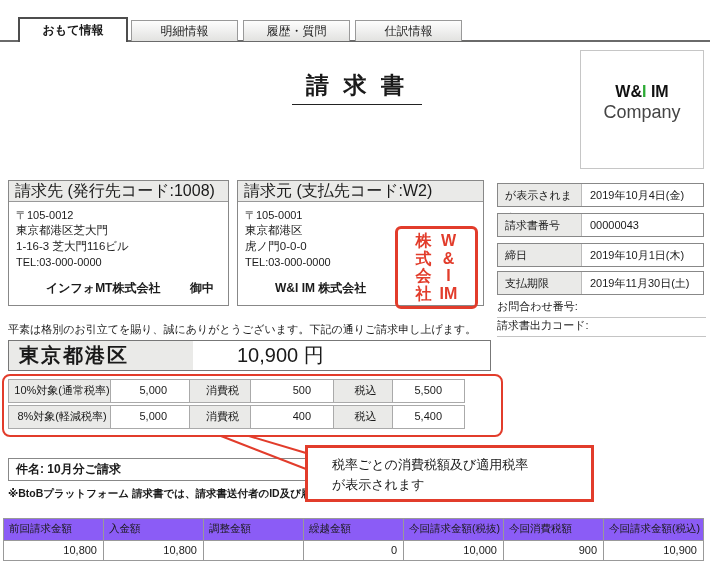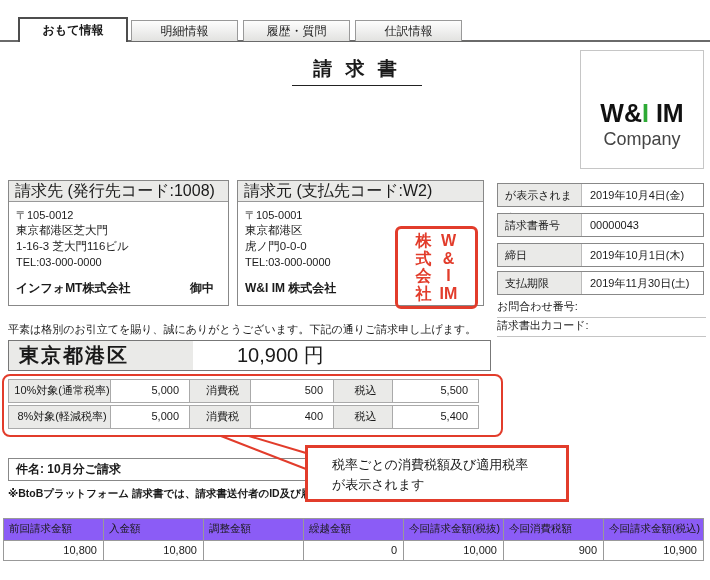--- a/index.html
+++ b/index.html
@@ -14,34 +14,34 @@
   .tab.active {
     left:18px; top:17px; width:110px; height:25px; background:#fff;
     border:2px solid #4d4d4d; border-bottom:none; font-weight:bold; z-index:3;
   }
   .tab.inactive {
     top:20px; width:107px; height:21px; color:#222;
     background:linear-gradient(#fdfdfd,#e2e2e0); border:1px solid #999; border-bottom:none; z-index:2;
   }
   #tab2 { left:131px; } #tab3 { left:243px; } #tab4 { left:355px; }
   
-  .title { position:absolute; left:292px; top:56px; width:130px; text-align:center;
-    font-size:19px; font-weight:bold; letter-spacing:4px; padding-bottom:3px; border-bottom:1px solid #222; }
+  .title { position:absolute; left:292px; top:70px; width:130px; text-align:center;
+    font-size:23px; font-weight:bold; letter-spacing:4px; padding-bottom:3px; border-bottom:1px solid #222; }
   .logo { position:absolute; left:580px; top:50px; width:124px; height:119px; border:1px solid #c6c6c6; text-align:center; }
-  .logo-brand { margin-top:48px; font-size:25px; font-weight:bold; color:#111; }
+  .logo-brand { margin-top:32px; font-size:16px; font-weight:bold; color:#111; }
   .logo-brand .green { color:var(--logo-green,#2daa35); }
   .logo-sub { font-size:18px; color:#444; margin-top:1px; }
   
   .party { position:absolute; top:180px; border:1px solid #888; background:#fff; }
   #party-to { left:8px; width:221px; height:126px; }
   #party-from { left:237px; width:247px; height:126px; }
   .party-header { height:21px; background:#eaeae8; border-bottom:1px solid #999; font-size:16px; line-height:20px; padding-left:6px; }
   .party-body { position:relative; padding:6px 6px 0 7px; font-size:11px; line-height:1.38; }
   .addr { font-size:11.5px; }
-  .company-line { display:flex; justify-content:space-between; margin-top:10px; font-weight:bold; font-size:12px; padding-right:8px; }
+  .company-line { display:flex; justify-content:space-between; margin-top:10px; font-weight:bold; font-size:12px; padding-right:8px;margin-left:30px; }
   .stamp { position:absolute; right:5px; top:24px; width:83px; height:83px; border:3px solid var(--accent-red,#e23c2b);
     border-radius:6px; color:var(--accent-red,#e23c2b); display:flex; justify-content:center; gap:8px; padding:4px 2px; }
   .stamp-col { display:flex; flex-direction:column; justify-content:space-between; align-items:center;
     font-weight:bold; font-size:16px; line-height:1; }
   
   .info-row { position:absolute; left:497px; width:207px; height:24px; border:1px solid #888; display:flex; background:#fff; }
   .info-label { width:84px; background:#eaeae8; border-right:1px solid #bbb; font-size:11px; line-height:22px; padding-left:7px; }
   .info-value { flex:1; font-size:11px; line-height:22px; padding-left:8px; }
   .thin-field { position:absolute; left:497px; width:209px; font-size:11px; padding-bottom:3px; border-bottom:1px solid #c4c4c4; }
   
@@ -51,30 +51,30 @@
   .total-amount { font-size:20px; line-height:28px; padding-left:44px; }
   
   .red-rect { position:absolute; left:2px; top:374px; width:501px; height:63px;
     border:2px solid var(--accent-red,#e23c2b); border-radius:8px; z-index:2; pointer-events:none; }
   .tax-table { position:absolute; left:8px; top:379px; width:483px; z-index:1; }
   .tax-row { display:flex; height:24px; }
   .tax-row + .tax-row { margin-top:2px; }
   .tax-cell { border:1px solid #aaa; font-size:11px; line-height:21px; height:24px;text-align:center; }
   .tax-cell + .tax-cell { margin-left:-1px; }
   .tax-gray { background:#eaeae8; padding-left:5px; }
-  .tax-num { background:#fff; text-align:right; padding-right:10px; }
+  .tax-num { background:#fff; text-align:right; padding-right:22px; }
   .w-rate { width:103px; } .w-base { width:80px; } .w-taxl { width:62px; }
-  .w-tax { width:84px; } .w-incl { width:60px; } .w-incv { width:87px; }
+  .w-tax { width:84px; } .w-incl { width:60px; } .w-incv { width:73px; }
   
   .subject-box { position:absolute; left:8px; top:458px; width:483px; height:23px; border:1px solid #888;
     font-size:12px; font-weight:bold; line-height:21px; padding-left:7px; background:#fff; z-index:1; }
   .note { position:absolute; left:8px; top:487px; width:299px; font-size:10.5px; font-weight:bold;
     white-space:nowrap; overflow:hidden; z-index:1; }
   .pointer-svg { position:absolute; left:0; top:0; width:710px; height:580px; pointer-events:none; z-index:4; }
-  .callout { position:absolute; left:305px; top:445px; width:264px; height:57px; background:#fff;
+  .callout { position:absolute; left:305px; top:445px; width:289px; height:57px; background:#fff;
     border:3px solid var(--accent-red,#e23c2b); z-index:5; padding:7px 0 0 24px; font-size:13px; line-height:1.55; }
   
   .sum-table { position:absolute; left:3px; top:518px; width:704px; }
   .sum-row { display:flex; }
   .sum-cell { border:1px solid #999; width:101px; }
   .sum-cell + .sum-cell { margin-left:-1px; }
   .sum-head { height:23px; background:#8b5cf6; font-size:10.5px; line-height:18px; padding-left:5px; }
   .sum-val { height:21px; margin-top:-1px; background:#fff; font-size:11px; text-align:right; padding-right:6px; line-height:19px; }
 </style>
 </head>

